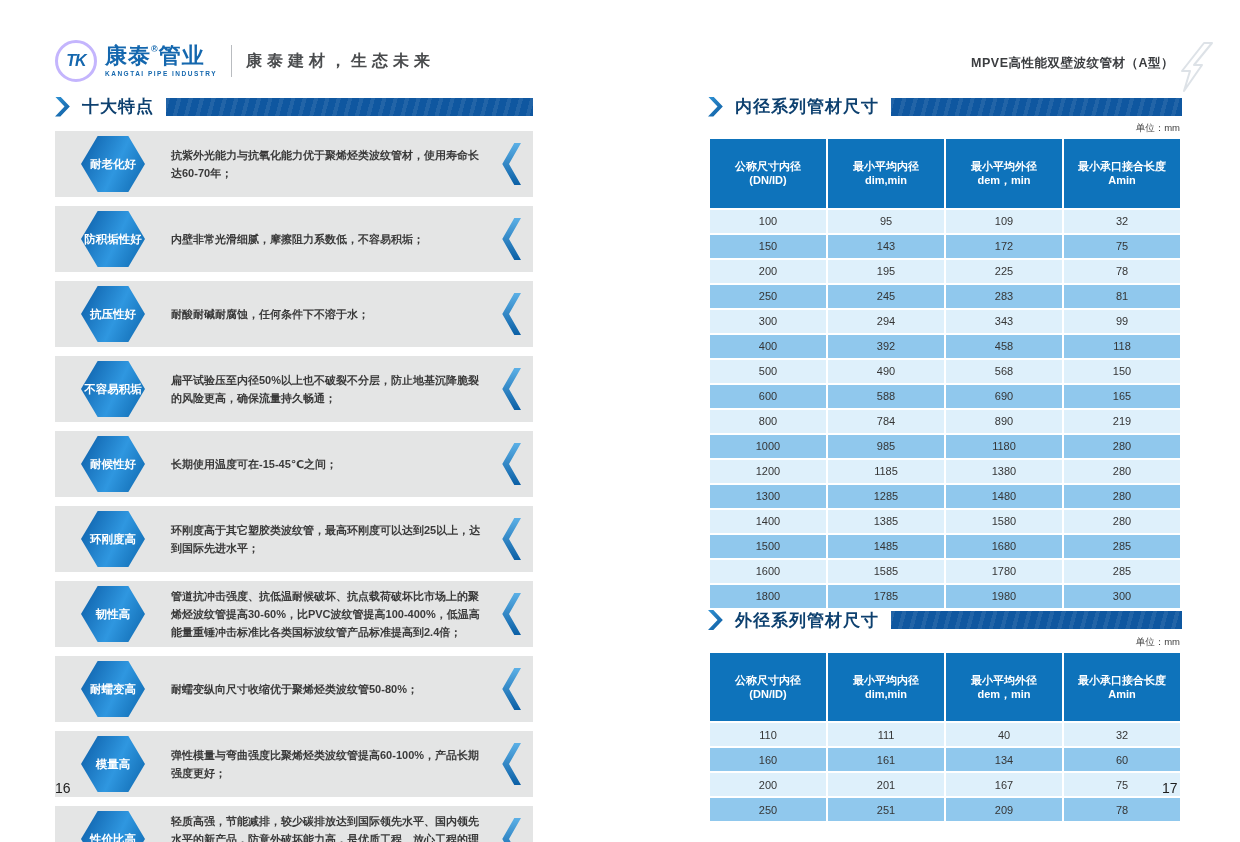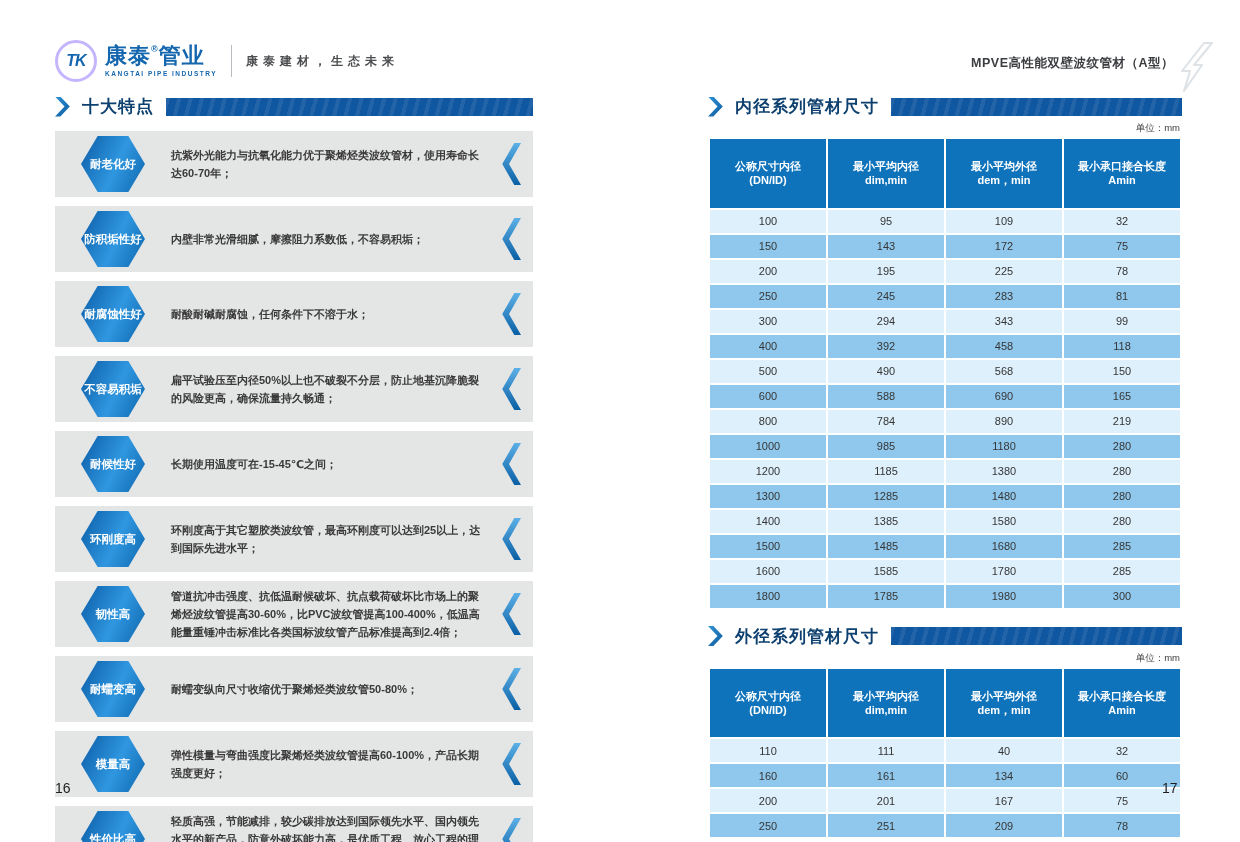--- a/index.html
+++ b/index.html
@@ -9,21 +9,21 @@
   
   .header-left{position:absolute;left:55px;top:40px;display:flex;align-items:center;}
   .tk-circle{width:36px;height:36px;border:3px solid #c4b5fd;border-radius:50%;
              display:flex;align-items:center;justify-content:center;
              font-style:italic;font-weight:bold;font-size:16px;color:#1467ae;letter-spacing:-1px;}
   .brand-block{margin-left:8px;display:flex;flex-direction:column;}
   .brand-cn{font-size:22px;font-weight:bold;color:#1467ae;letter-spacing:1px;line-height:1;}
   .reg{font-size:9px;vertical-align:top;}
   .brand-en{font-size:6.5px;font-weight:bold;color:#1467ae;letter-spacing:1.5px;margin-top:3px;}
   .vdiv{width:1px;height:32px;background:#b9bcc0;margin:0 14px 0 14px;}
-  .tagline{font-size:12px;font-weight:bold;color:#4a4c4e;letter-spacing:5px;}
+  .tagline{font-size:16px;font-weight:bold;color:#4a4c4e;letter-spacing:5px;}
   .doc-title{position:absolute;top:55px;right:66px;font-size:12.5px;font-weight:bold;color:#3b3d40;letter-spacing:.5px;}
   .s-glyph{position:absolute;top:40px;right:26px;}
 
   
   .section-head{display:flex;align-items:center;height:21px;}
   .sec-chevron{flex:none;width:19px;height:20px;
                background:linear-gradient(135deg,#2f92d4,#0a5499);
                clip-path:polygon(0 0,28% 0,78% 50%,28% 100%,0 100%,50% 50%);}
   .sec-title{font-size:17px;font-weight:bold;color:#0d406f;margin-left:8px;letter-spacing:1px;white-space:nowrap;}
   .sec-bar{flex:1;height:18px;margin-left:12px;background:#0f57a0;
@@ -48,21 +48,21 @@
 
   
   .right-col{position:absolute;left:708px;top:96px;width:474px;}
   .unit{text-align:right;font-size:9.5px;color:#3f3f3f;margin:5px 2px 2px 0;}
   table.size{width:100%;border-collapse:separate;border-spacing:2px;table-layout:fixed;}
   table.size th{background:#0e73bb;color:#fff;font-size:11px;font-weight:bold;
                 padding:20px 2px;line-height:1.3;text-align:center;}
   table.size td{font-size:11px;color:#353535;text-align:center;padding:3px 2px;height:17px;}
   tr.alt-light td{background:#def0fb;}
   tr.alt-dark td{background:#90c8ed;}
-  .section-block2{margin-top:16px;}
+  .section-block2{}
 
   
   .page-num{position:absolute;top:780px;font-size:14px;color:#1d1d1d;}
   .page-num.left{left:55px;}
   .page-num.right{left:1162px;}
 </style>
 </head>
 <body>
 
 <div class="page">
@@ -104,21 +104,21 @@
             <div class="hex">
               <span>防积垢性好</span>
             </div>
           </div>
           <div class="feature-text">内壁非常光滑细腻，摩擦阻力系数低，不容易积垢；</div>
           <span class="feature-chevron"></span>
         </div>
         <div class="feature-row">
           <div class="hex-wrap">
             <div class="hex">
-              <span>耐腐蚀性好</span>
+              <span>抗压性好</span>
             </div>
           </div>
           <div class="feature-text">耐酸耐碱耐腐蚀，任何条件下不溶于水；</div>
           <span class="feature-chevron"></span>
         </div>
         <div class="feature-row">
           <div class="hex-wrap">
             <div class="hex">
               <span>不容易积垢</span>
             </div>

